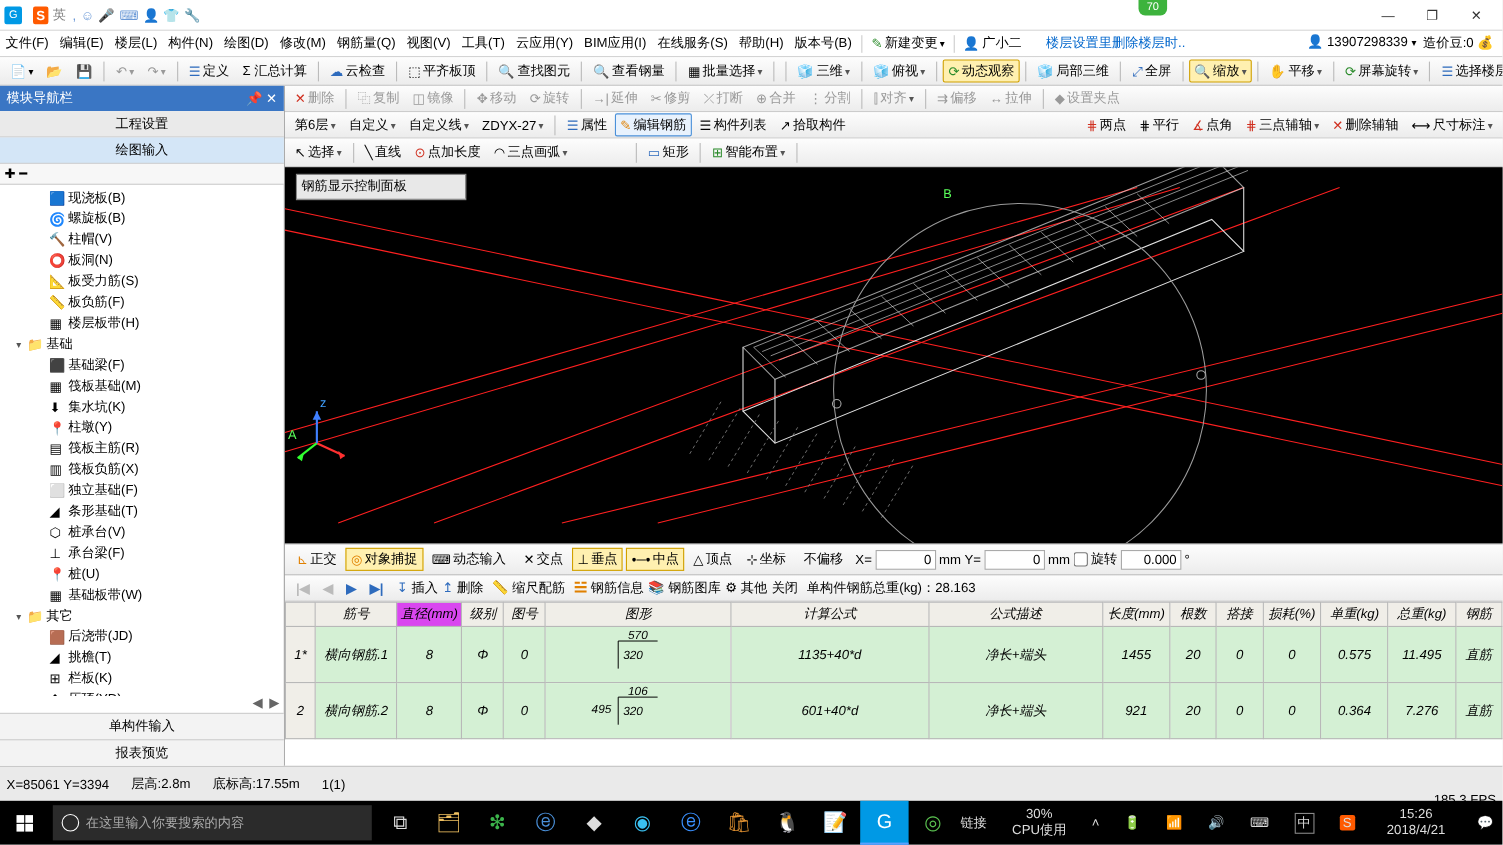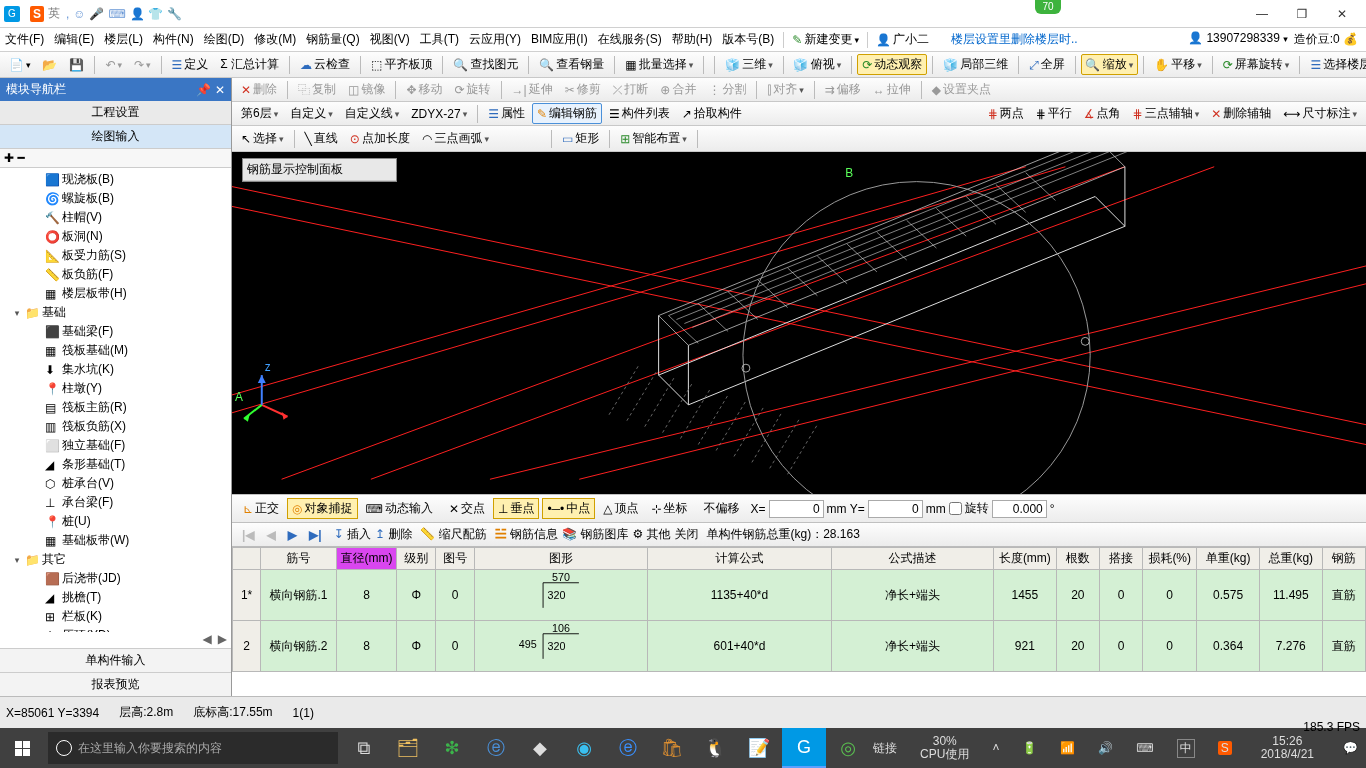--- a/index.html
+++ b/index.html
@@ -29,21 +29,21 @@
 .toolbar { height: 26px; background: linear-gradient(#fdfdfd,#ececec); border-bottom: 1px solid #c8c8c8; display: flex; align-items: center; padding: 0 4px; gap: 2px; overflow: hidden; white-space: nowrap; }
 .toolbar .btn { display: inline-flex; align-items: center; gap: 2px; padding: 1px 4px; border: 1px solid transparent; border-radius: 2px; }
 .toolbar .btn.active { background: #fff0b0; border: 1px solid #d0a000; }
 .toolbar .btn.blue-border { border: 1px solid #4a90d9; background: #e8f2fd; }
 .toolbar .sep { border-left: 1px solid #bbb; height: 18px; margin: 0 3px; }
 .toolbar .dd::after { content: " ▾"; color: #555; font-size: 9px; }
 .toolbar .disabled { color: #999; }
 
 
 
-.nav-panel { width: 232px; background: #fff; border-right: 1px solid #999; display: flex; flex-direction: column; }
+.nav-panel { width: 259px; background: #fff; border-right: 1px solid #999; display: flex; flex-direction: column; }
 .nav-header { background: #3a76c4; color: #fff; padding: 3px 6px; display: flex; align-items: center; }
 .nav-header .pin { margin-left: auto; }
 .nav-tab { background: #eaeaea; border-bottom: 1px solid #ccc; padding: 3px 0; text-align: center; }
 .nav-tab.selected { background: #d4e6f7; }
 .nav-miniicons { background: #f7f7f7; border-bottom: 1px solid #ccc; padding: 2px 4px; }
 .nav-tree { flex: 1; overflow-y: auto; overflow-x: hidden; padding: 2px 0; }
 .tree-item { display: flex; align-items: center; padding: 1px 4px 1px 10px; white-space: nowrap; gap: 3px; }
 .tree-item .twisty { width: 10px; text-align: center; font-size: 9px; color: #555; }
 .tree-item .tree-icon { width: 14px; height: 14px; display: inline-block; }
 .tree-item.l1 { padding-left: 12px; }
@@ -71,34 +71,34 @@
 .snapbar input[type=text] { width: 55px; height: 18px; border: 1px solid #aaa; text-align: right; padding-right: 3px; }
 
 
 .tblbar { height: 24px; background: linear-gradient(#fdfdfd,#ececec); border-top: 1px solid #c0c0c0; display: flex; align-items: center; padding: 0 6px; gap: 4px; white-space: nowrap; overflow: hidden; }
 .tblbar .navbtn { color: #2e6bbd; font-weight: bold; padding: 0 4px; }
 .tblbar .navbtn.disabled { color: #bbb; }
 .tblbar .lbl { color: #000; }
 
 
 .table-wrap { height: 150px; overflow: auto; background: #fff; border-top: 1px solid #bbb; }
-table.data { border-collapse: collapse; width: 100%; table-layout: fixed; }
+table.data { border-collapse: collapse; width: 100%; table-layout: fixed; font-style: italic; }
 table.data th, table.data td { border: 1px solid #b8b8b8; padding: 2px 3px; font-size: 12px; text-align: center; background: #fff; }
 table.data th { background: #f0eee8; font-weight: normal; }
 table.data th.hilite { background: #d946ef; margin-top: 24px; }
 table.data td.green { background: #d4f0d4; }
 table.data td.shape { height: 48px; position: relative; }
 .shape-svg { width: 100%; height: 100%; }
 
 
 .statusbar { height: 32px; background: #eaeaea; border-top: 1px solid #bbb; display: flex; align-items: center; padding: 0 6px; gap: 20px; }
 .statusbar .r { margin-left: auto; margin-top: 28px; }
 
 
-.taskbar { height: 40px; background: #404040; display: flex; align-items: center; color: #ddd; }
+.taskbar { height: 40px; background: #000000; display: flex; align-items: center; color: #ddd; }
 .taskbar .start { width: 44px; height: 40px; display: flex; align-items: center; justify-content: center; }
 .win-logo { display: grid; grid-template: 7px 7px / 7px 7px; gap: 1px; }
 .win-logo span { background: #fff; }
 .taskbar .search { flex: 0 0 290px; height: 32px; background: #2b2b2b; display: flex; align-items: center; padding: 0 8px; color: #aaa; gap: 6px; margin: 0 4px; }
 .taskbar .circle { width: 16px; height: 16px; border: 1.5px solid #fff; border-radius: 50%; }
 .taskbar .task-icon { width: 44px; height: 40px; display: flex; align-items: center; justify-content: center; font-size: 18px; color: #ddd; }
 .taskbar .active-app { border-bottom: 2px solid #5aa0ff; background: #2a2a2a; }
 .taskbar .tray { margin-left: auto; display: flex; align-items: center; gap: 23px; padding-right: 8px; }
 .taskbar .clock { text-align: center; font-size: 11px; line-height: 13px; padding: 0 6px; }
 .taskbar .cpu { font-size: 10px; line-height: 12px; text-align: center; }

